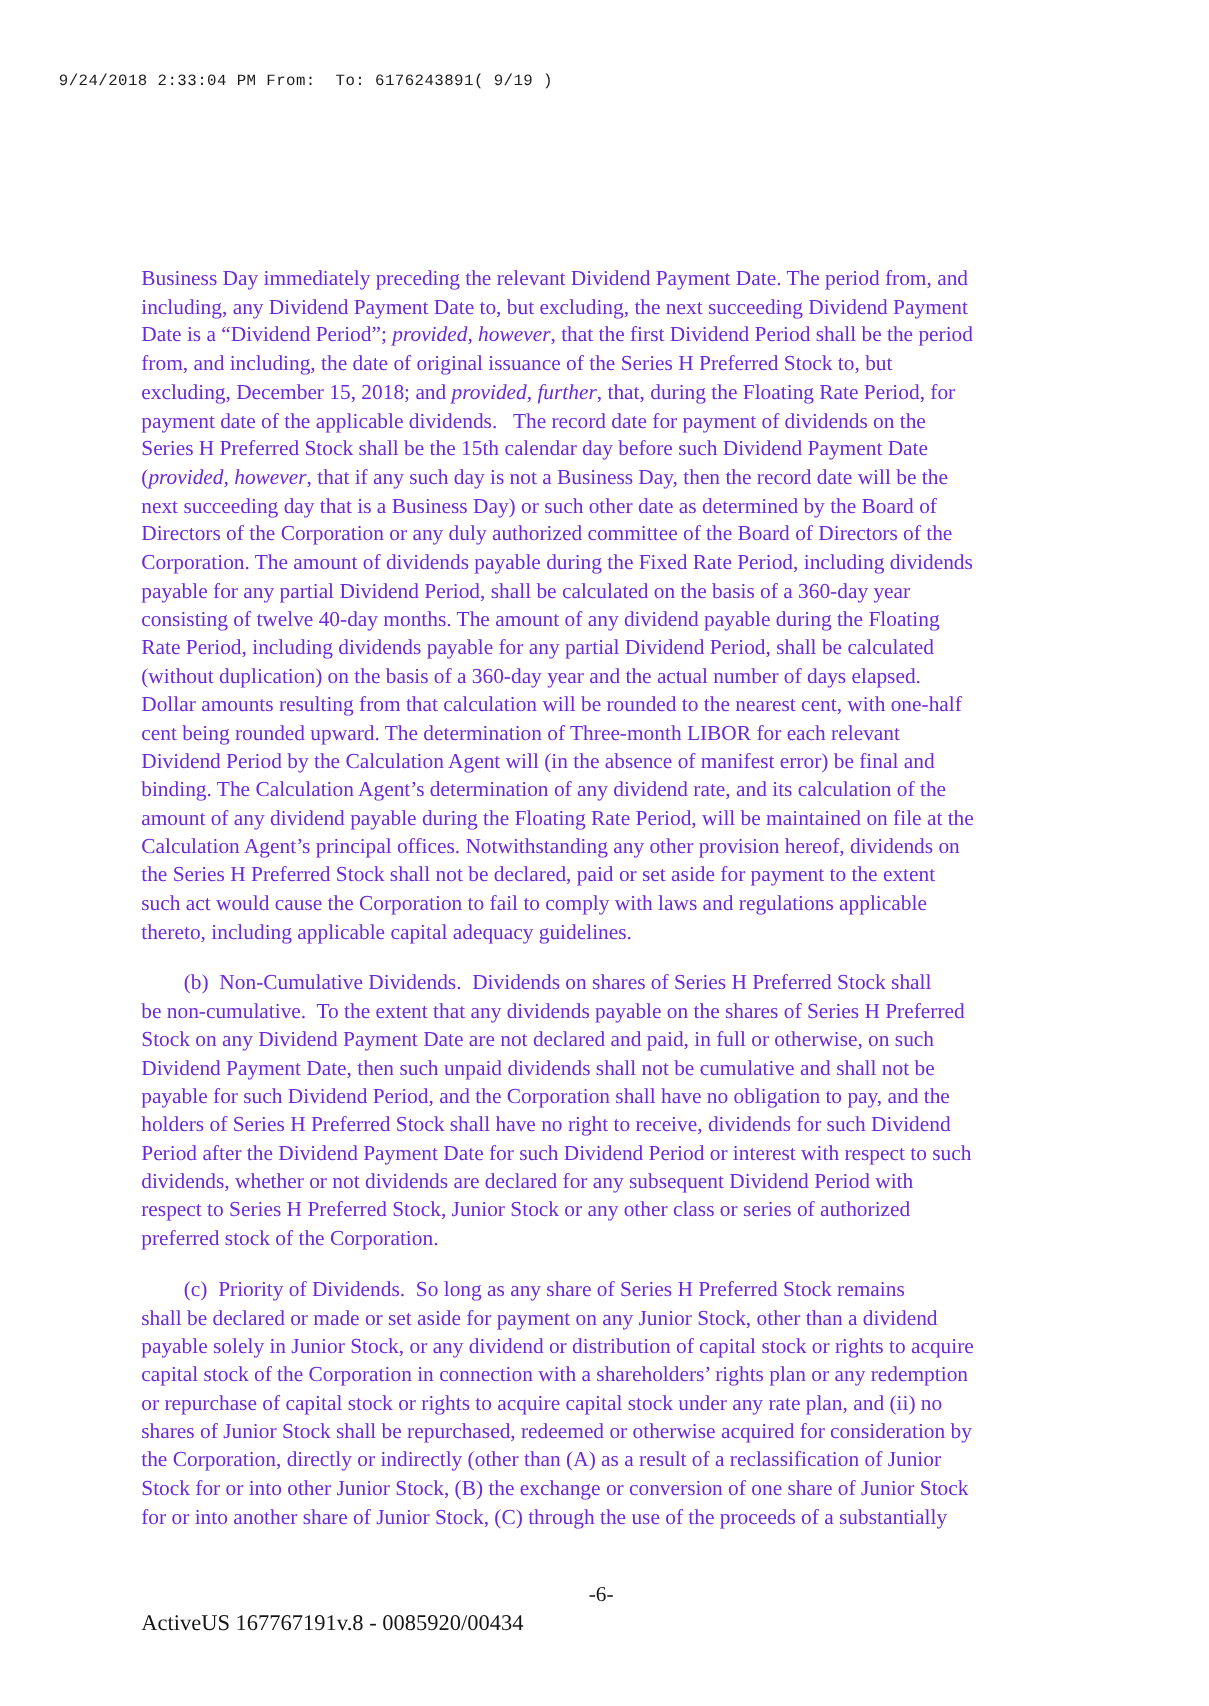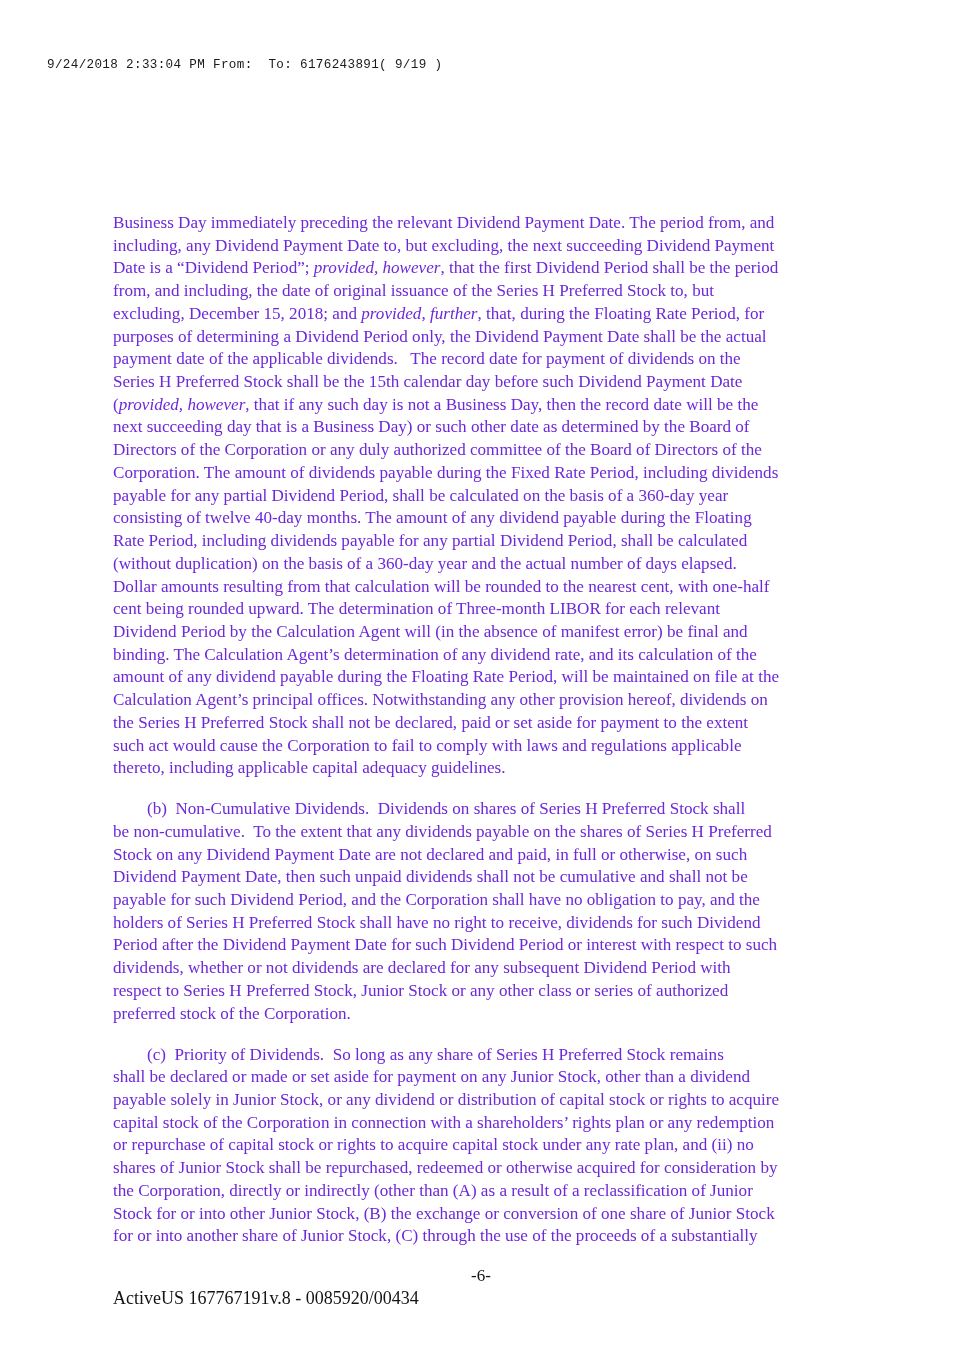--- a/index.html
+++ b/index.html
@@ -35,21 +35,20 @@
 
 <div class="fax-header">9/24/2018 2:33:04 PM From:  To: 6176243891( 9/19 )</div>
 
 <div class="body-text">
   <div>
     <span class="line"><span>Business Day immediately preceding the relevant Dividend Payment Date. The period from, and</span></span>
     <span class="line"><span>including, any Dividend Payment Date to, but excluding, the next succeeding Dividend Payment</span></span>
     <span class="line"><span>Date is a “Dividend Period”; </span><em>provided, however</em><span>, that the first Dividend Period shall be the period</span></span>
     <span class="line"><span>from, and including, the date of original issuance of the Series H Preferred Stock to, but</span></span>
     <span class="line"><span>excluding, December 15, 2018; and </span><em>provided, further</em><span>, that, during the Floating Rate Period, for</span></span>
-    <span class="line"><span>purposes of determining a Dividend Period only, the Dividend Payment Date shall be the actual</span></span>
     <span class="line" style="white-space:pre"><span>payment date of the applicable dividends.   The record date for payment of dividends on the</span></span>
     <span class="line"><span>Series H Preferred Stock shall be the 15th calendar day before such Dividend Payment Date</span></span>
     <span class="line"><span>(</span><em>provided, however</em><span>, that if any such day is not a Business Day, then the record date will be the</span></span>
     <span class="line"><span>next succeeding day that is a Business Day) or such other date as determined by the Board of</span></span>
     <span class="line"><span>Directors of the Corporation or any duly authorized committee of the Board of Directors of the</span></span>
     <span class="line"><span>Corporation. The amount of dividends payable during the Fixed Rate Period, including dividends</span></span>
     <span class="line"><span>payable for any partial Dividend Period, shall be calculated on the basis of a 360-day year</span></span>
     <span class="line"><span>consisting of twelve 40-day months. The amount of any dividend payable during the Floating</span></span>
     <span class="line"><span>Rate Period, including dividends payable for any partial Dividend Period, shall be calculated</span></span>
     <span class="line"><span>(without duplication) on the basis of a 360-day year and the actual number of days elapsed.</span></span>

